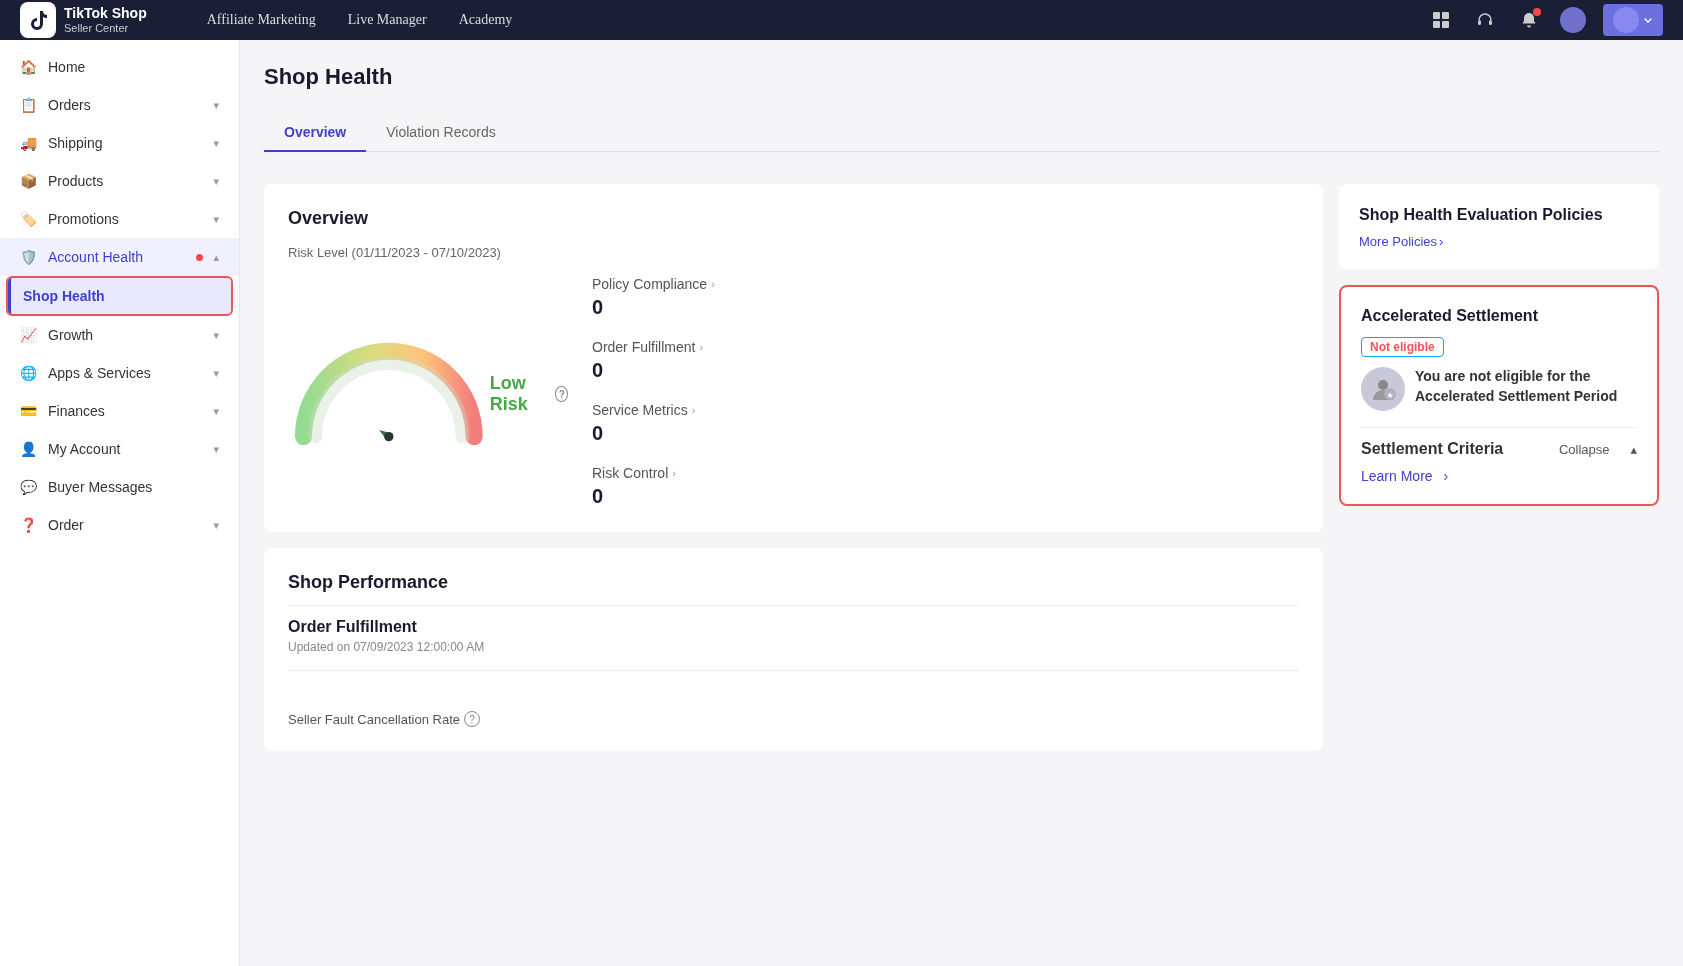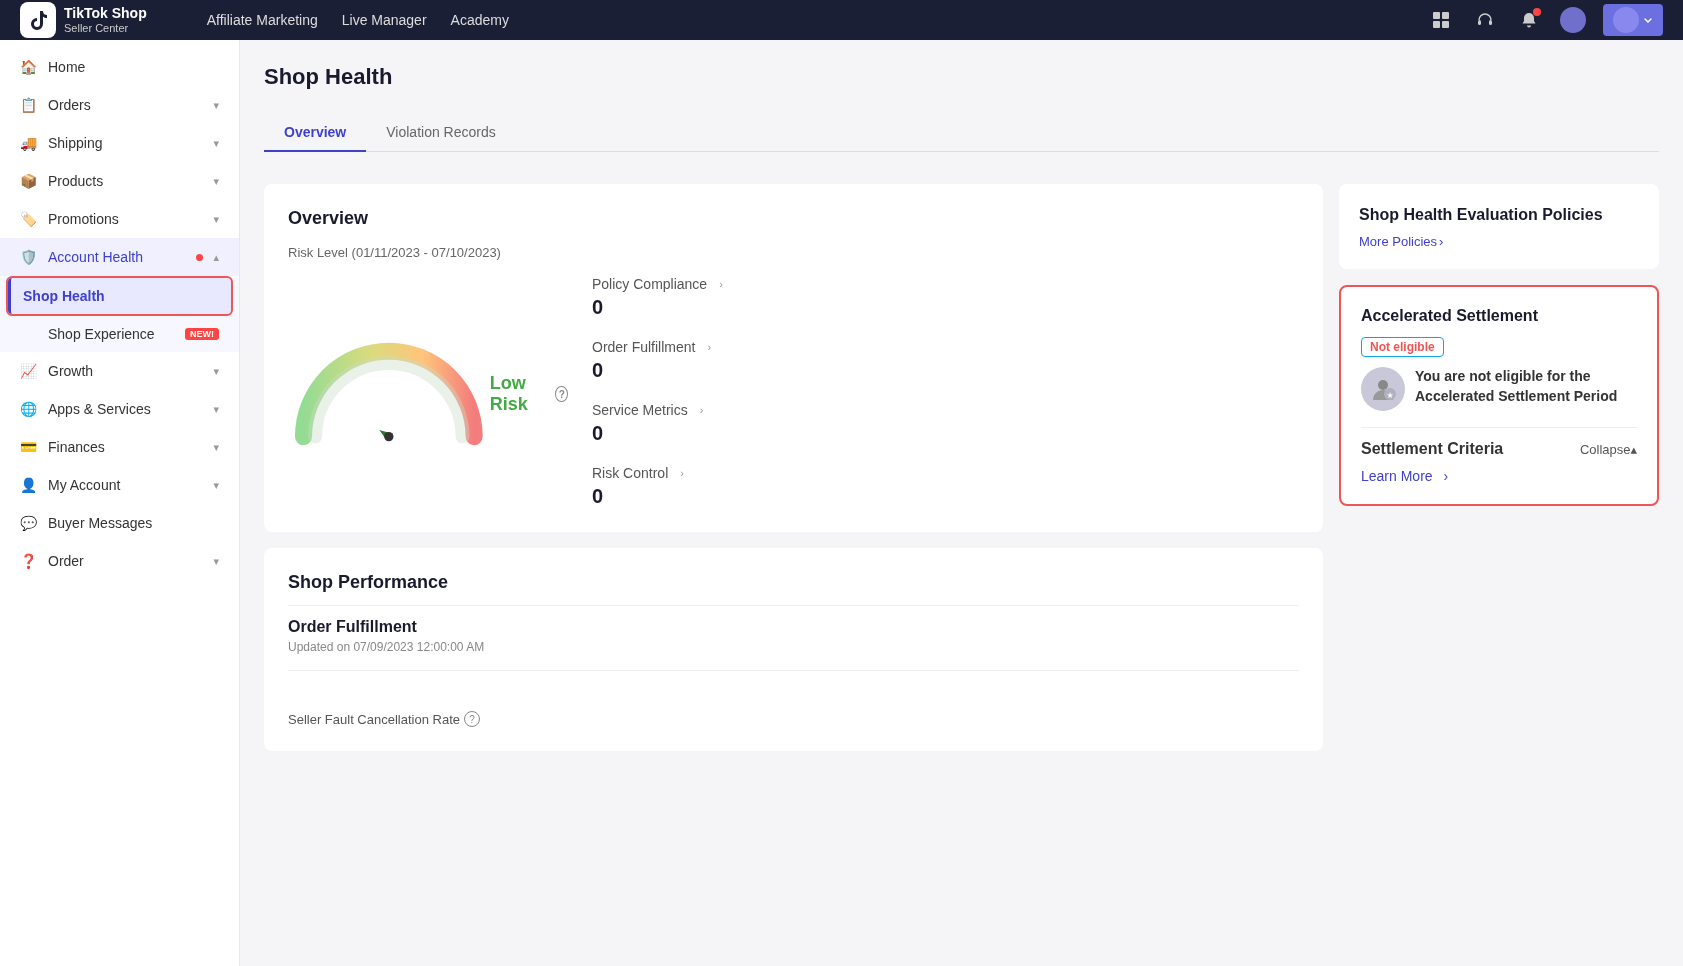--- a/index.html
+++ b/index.html
@@ -14,21 +14,21 @@
       align-items: center;
       padding: 0 20px;
       gap: 40px;
       flex-shrink: 0;
     }
     .logo-area { display: flex; align-items: center; gap: 8px; margin-right: 20px; }
     .logo-icon { width: 36px; height: 36px; background: #fff; border-radius: 8px; display: flex; align-items: center; justify-content: center; font-size: 18px; font-weight: bold; color: #1a1f36; }
     .logo-text { display: flex; flex-direction: column; line-height: 1.2; }
     .logo-text span:first-child { font-size: 14px; font-weight: 700; color: #fff; }
     .logo-text span:last-child { font-size: 11px; color: #ccc; }
-    .nav-links { display: flex; gap: 24px; flex: 1; }
+    .nav-links { display: flex; gap: 32px; flex: 1; font-family: Liberation Serif, serif; }
     .nav-link { color: #ddd; font-size: 14px; cursor: pointer; white-space: nowrap; }
     .nav-icons { display: flex; align-items: center; gap: 16px; margin-left: auto; }
     .nav-icon { width: 28px; height: 28px; display: flex; align-items: center; justify-content: center; color: #ccc; font-size: 16px; cursor: pointer; position: relative; }
     .nav-icon .badge { position: absolute; top: 2px; right: 2px; width: 8px; height: 8px; background: #ff4444; border-radius: 50%; }
     .user-avatar { width: 60px; height: 32px; background: #6c6fe0; border-radius: 4px; display: flex; align-items: center; justify-content: center; cursor: pointer; }
     .avatar-circle { width: 26px; height: 26px; background: #8888ee; border-radius: 50%; }
 
     
     .main-layout { display: flex; flex: 1; overflow: hidden; }
 
@@ -94,39 +94,39 @@
 
     
     .gauge-container { display: flex; flex-direction: row; align-items: center; width: 280px; flex-shrink: 0; }
     .gauge-svg { width: 260px; height: 150px; }
     .low-risk-label { font-size: 18px; font-weight: 700; color: #44aa44; display: flex; align-items: center; gap: 6px; margin-top: 4px; }
     .help-icon { width: 16px; height: 16px; border: 1.5px solid #888; border-radius: 50%; display: inline-flex; align-items: center; justify-content: center; font-size: 10px; color: #888; cursor: pointer; }
 
     
     .metrics-list { display: flex; flex-direction: column; gap: 20px; flex: 1; }
     .metric-item { display: flex; flex-direction: column; gap: 4px; }
-    .metric-label { font-size: 14px; color: #555; display: flex; align-items: center; gap: 12px; cursor: pointer; }
+    .metric-label { font-size: 14px; color: #555; display: flex; align-items: center; gap: 4px; cursor: pointer; }
     .metric-label .chevron { font-size: 11px; color: #999; }
     .metric-value { font-size: 20px; font-weight: 600; color: #1a1a2e; }
 
     
     .right-panel { width: 320px; flex-shrink: 0; display: flex; flex-direction: column; gap: 16px; }
     .policy-card { background: #fff; border-radius: 8px; padding: 20px; }
     .policy-title { font-size: 16px; font-weight: 700; color: #1a1a2e; line-height: 1.4; margin-bottom: 8px; }
     .more-policies { font-size: 13px; color: #4040cc; cursor: pointer; display: flex; align-items: center; gap: 2px; }
     .settlement-card { background: #fff; border-radius: 8px; padding: 20px; border: 2px solid #e55; }
     .settlement-title { font-size: 16px; font-weight: 700; color: #1a1a2e; margin-bottom: 12px; }
     .not-eligible-badge { background: #fff; color: #e55; border: 1px solid #0ea5e9; font-size: 12px; font-weight: 600; padding: 2px 8px; border-radius: 4px; display: inline-block; margin-bottom: 10px; }
     .settlement-info { display: flex; align-items: flex-start; gap: 10px; margin-bottom: 16px; }
     .settlement-avatar { width: 44px; height: 44px; background: #c8c8d8; border-radius: 50%; display: flex; align-items: center; justify-content: center; flex-shrink: 0; }
     .settlement-desc { font-size: 14px; color: #333; font-weight: 600; line-height: 1.4; }
     .divider { border: none; border-top: 1px solid #eee; margin: 12px 0; }
     .criteria-row { display: flex; justify-content: space-between; align-items: center; margin-bottom: 10px; }
     .criteria-label { font-size: 16px; font-weight: 700; color: #333; }
-    .collapse-btn { font-size: 13px; color: #555; cursor: pointer; display: flex; align-items: center; gap: 0; }
+    .collapse-btn { font-size: 13px; color: #555; cursor: pointer; display: flex; align-items: center; gap: 21px; }
     .criteria-desc { font-size: 13px; color: #666; line-height: 1.5; margin-bottom: 16px; }
     .learn-more { font-size: 14px; color: #4040cc; cursor: pointer; display: flex; align-items: center; gap: 11px; font-weight: 500; }
 
     
     .performance-card { background: #fff; border-radius: 8px; padding: 24px; flex: 1; }
     .performance-title { font-size: 18px; font-weight: 700; color: #1a1a2e; margin-bottom: 4px; }
     .updated-label { font-size: 12px; color: #888; margin-bottom: 16px; }
     .perf-metric-label { font-size: 13px; color: #555; display: flex; align-items: center; gap: 4px; margin-top: 40px; }
     .main-content { display: flex; gap: 16px; }
     .left-content { flex: 1; }
@@ -217,24 +217,20 @@
       <span class="sidebar-icon">🛡️</span>
       <span class="sidebar-label">Account Health</span>
       <span class="sidebar-dot"></span>
       <span class="sidebar-chevron">▴</span>
     </div>
 
     <div style="background:#f7f7ff;">
       <div class="sidebar-item selected-child">
         <span class="sidebar-label">Shop Health</span>
       </div>
-      <div class="sidebar-item" style="padding-left:48px;">
-        <span class="sidebar-label">Shop Experience</span>
-        <span class="new-badge">NEW!</span>
-      </div>
     </div>
     <div class="sidebar-item">
       <span class="sidebar-icon">📈</span>
       <span class="sidebar-label">Growth</span>
       <span class="sidebar-chevron">▾</span>
     </div>
     <div class="sidebar-item">
       <span class="sidebar-icon">🌐</span>
       <span class="sidebar-label">Apps &amp; Services</span>
       <span class="sidebar-chevron">▾</span>

